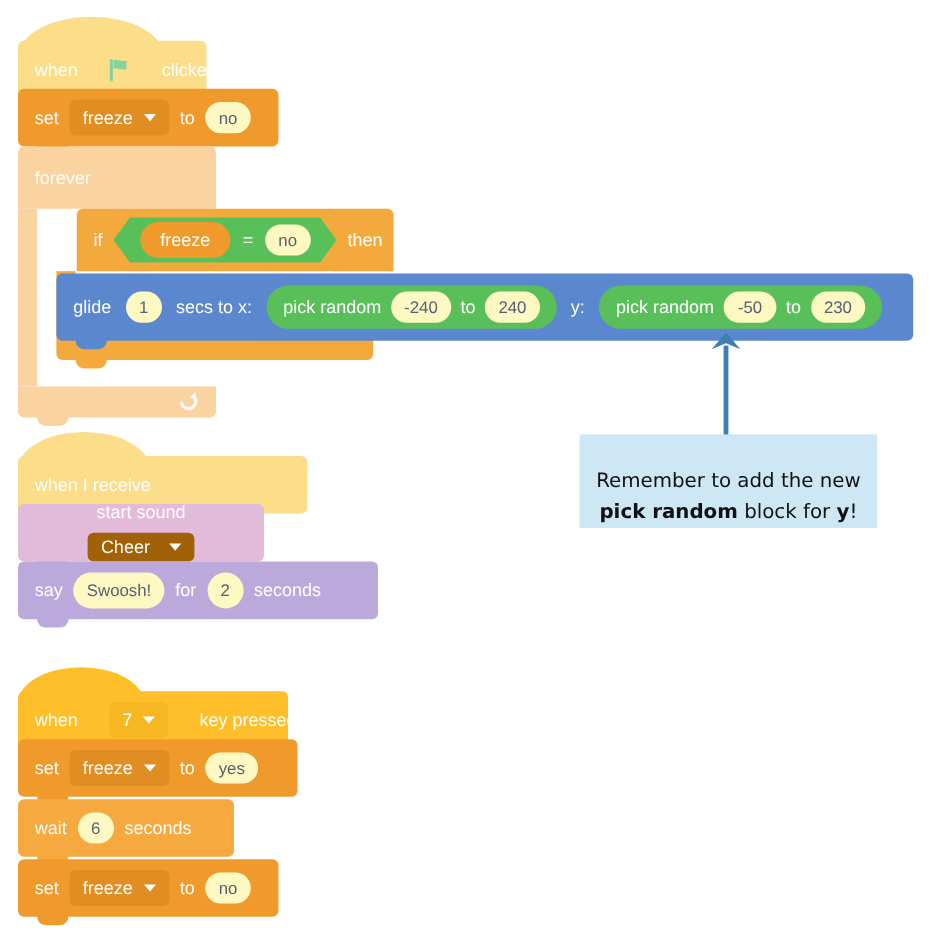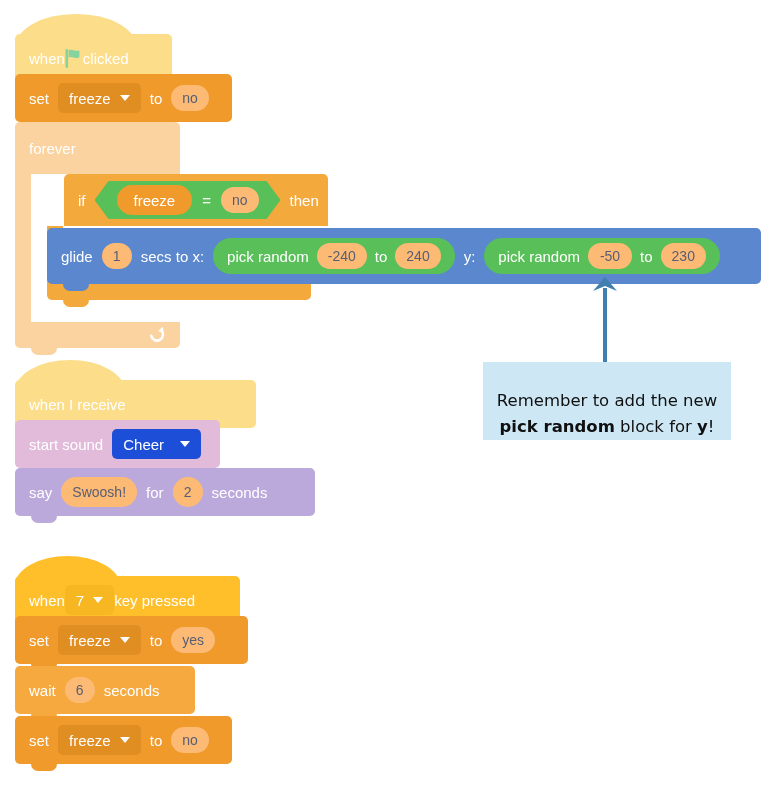--- a/index.html
+++ b/index.html
@@ -22,21 +22,21 @@
     line-height: 1;
     white-space: nowrap;
     user-select: none;
   }
 
   
   .oval {
     display: inline-flex;
     align-items: center;
     justify-content: center;
-    background: #fdba74;
+    background: #fef9c3;
     border-radius: 999px;
     min-width: 30px;
     height: 26px;
     padding: 0 11px;
     color: #575E75;
     font-size: 14px;
     box-sizing: border-box;
   }
   .oval.wide { min-width: 44px; }
 
@@ -101,21 +101,21 @@
   }
   .hat .hat-body {
     position: absolute;
     left: 0;
     bottom: 0;
     right: 0;
     height: 48px;
     border-radius: 5px;
     display: flex;
     align-items: center;
-    gap: 0;
+    gap: 26px;
     padding: 0 14px;
     box-sizing: border-box;
   }
   .hat .hat-body::after {
     content: "";
     position: absolute;
     left: 16px;
     bottom: -7px;
     width: 26px;
     height: 8px;
@@ -272,21 +272,21 @@
       <span class="reporter">freeze</span>
       <span class="blk-label">=</span>
       <span class="oval">no</span>
     </span>
     <span class="blk-label">then</span>
   </div>
   <div class="c-arm" style="background:#F4A93C; top:52px; height:48px;"></div>
   <div class="c-bottom" style="background:#F4A93C; top:100px; width:264px; height:26px;"></div>
 </div>
 
-<div class="stack" style="left:47px; top:228px; width:714px; height:56px; background:#5A87CE;">
+<div class="stack" style="left:47px; top:228px; width:714px; height:56px; background:#5A87CE;gap:12px;">
   <span class="blk-label">glide</span>
   <span class="oval">1</span>
   <span class="blk-label">secs to x:</span>
 
   <span class="operator">
     <span class="blk-label">pick random</span>
     <span class="oval wide">-240</span>
     <span class="blk-label">to</span>
     <span class="oval wide">240</span>
   </span>
@@ -301,23 +301,23 @@
   </span>
 </div>
 
 <div class="hat" style="left:15px; top:360px; width:241px; height:68px;">
   <div class="hat-top" style="background:#FBDD8A; width:110px;"></div>
   <div class="hat-body" style="background:#FBDD8A;">
     <span class="blk-label">when I receive</span>
   </div>
 </div>
 
-<div class="stack" style="left:15px; top:420px; width:205px; background:#E2BADA;">
+<div class="stack" style="left:15px; top:420px; width:205px; background:#E2BADA;flex-direction:column;">
   <span class="blk-label">start sound</span>
-  <span class="dropdown" style="background:#1d4ed8;gap:16px;">
+  <span class="dropdown" style="background:#a16207;gap:16px;">
     <span>Cheer</span>
     <span class="caret"></span>
   </span>
 </div>
 
 <div class="stack" style="left:15px; top:468px; width:300px; background:#BCA9DC;">
   <span class="blk-label">say</span>
   <span class="oval" style="height:30px;">Swoosh!</span>
   <span class="blk-label">for</span>
   <span class="oval" style="height:30px;">2</span>

